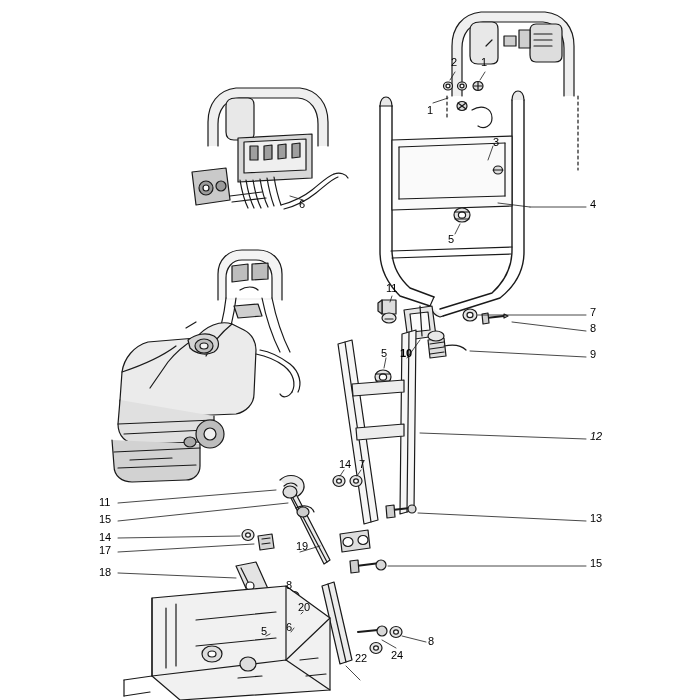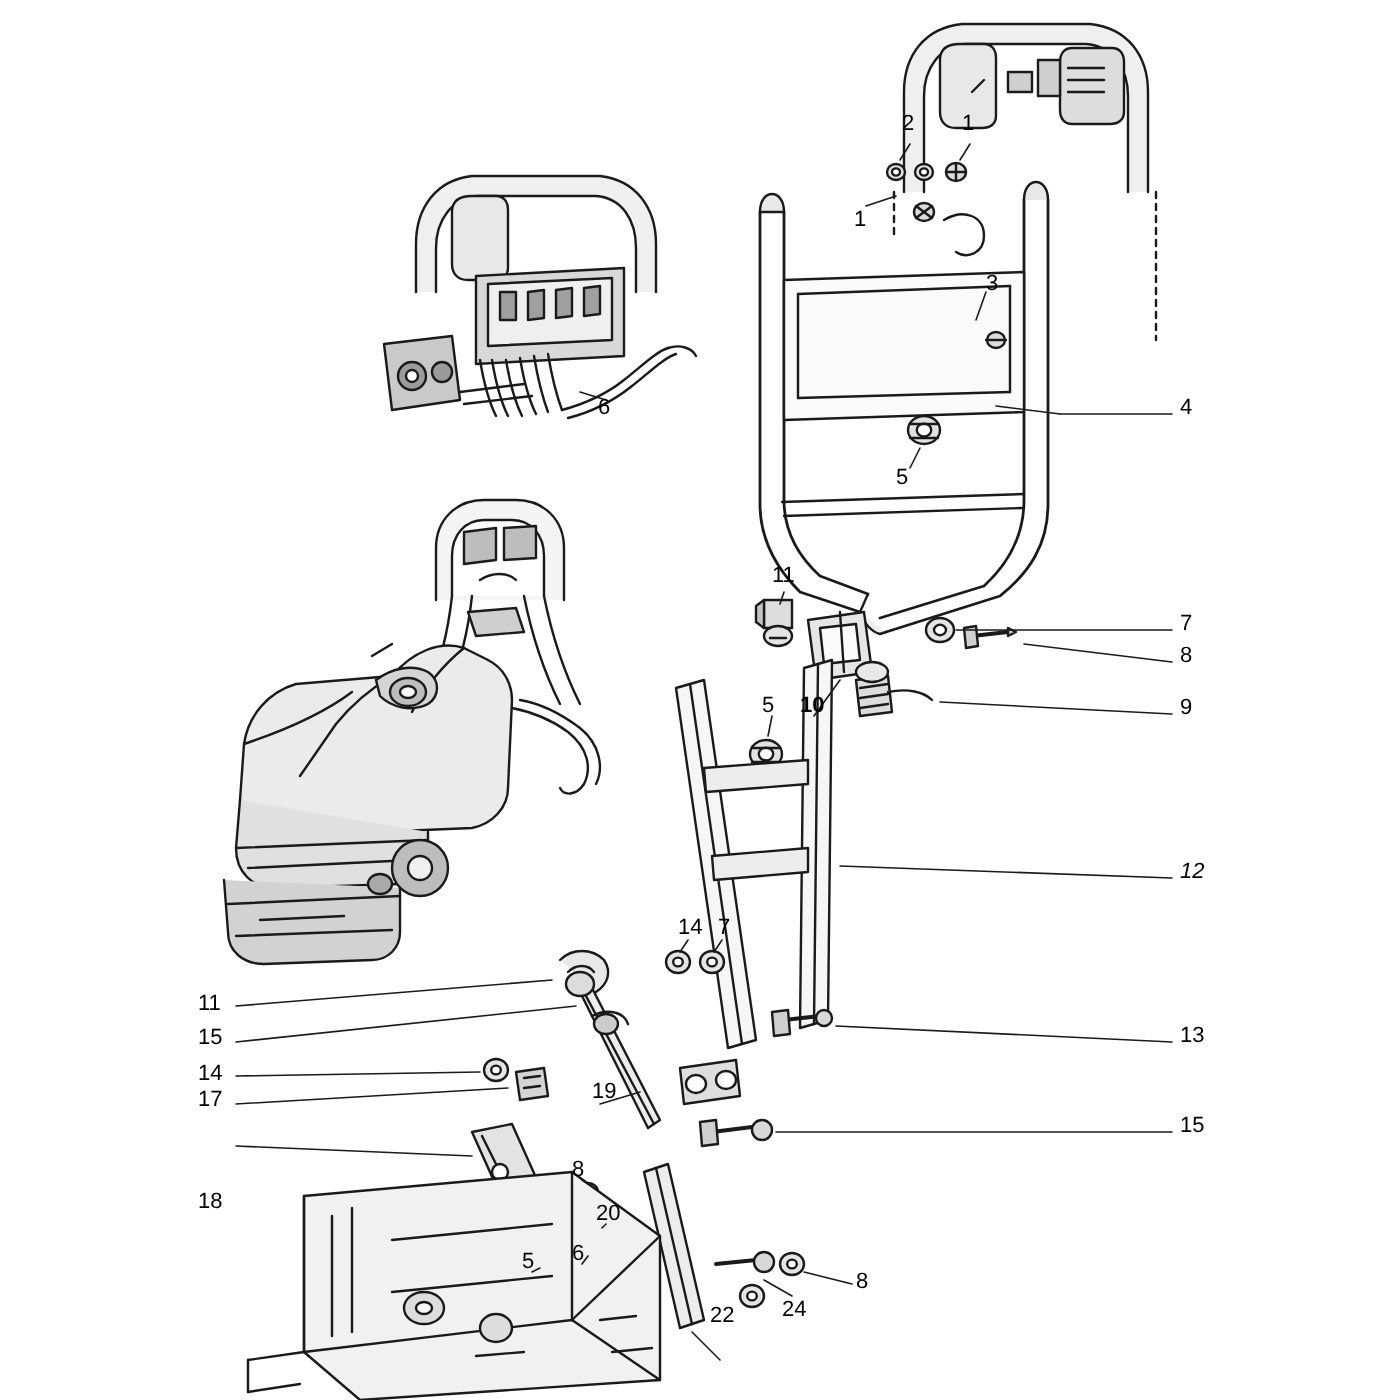--- a/index.html
+++ b/index.html
@@ -353,21 +353,21 @@
   <div class="callout-label" style="left:381px; top:348px;"><span>5</span></div>
   <div class="callout-label" style="left:400px; top:348px;font-weight:bold;"><span>10</span></div>
   <div class="callout-label" style="left:590px; top:431px;font-style:italic;"><span>12</span></div>
   <div class="callout-label" style="left:339px; top:459px;"><span>14</span></div>
   <div class="callout-label" style="left:359px; top:459px;"><span>7</span></div>
   <div class="callout-label" style="left:590px; top:513px;"><span>13</span></div>
   <div class="callout-label" style="left:99px; top:497px;"><span>11</span></div>
   <div class="callout-label" style="left:99px; top:514px;"><span>15</span></div>
   <div class="callout-label" style="left:99px; top:532px;"><span>14</span></div>
   <div class="callout-label" style="left:99px; top:545px;"><span>17</span></div>
-  <div class="callout-label" style="left:99px; top:567px;margin-top:29px;"><span>18</span></div>
+  <div class="callout-label" style="left:99px; top:567px;"><span>18</span></div>
   <div class="callout-label" style="left:296px; top:541px;"><span>19</span></div>
   <div class="callout-label" style="left:590px; top:558px;"><span>15</span></div>
   <div class="callout-label" style="left:286px; top:580px;"><span>8</span></div>
   <div class="callout-label" style="left:298px; top:602px;"><span>20</span></div>
   <div class="callout-label" style="left:261px; top:626px;"><span>5</span></div>
   <div class="callout-label" style="left:286px; top:622px;"><span>6</span></div>
   <div class="callout-label" style="left:428px; top:636px;"><span>8</span></div>
   <div class="callout-label" style="left:391px; top:650px;"><span>24</span></div>
   <div class="callout-label" style="left:355px; top:653px;"><span>22</span></div>
 

